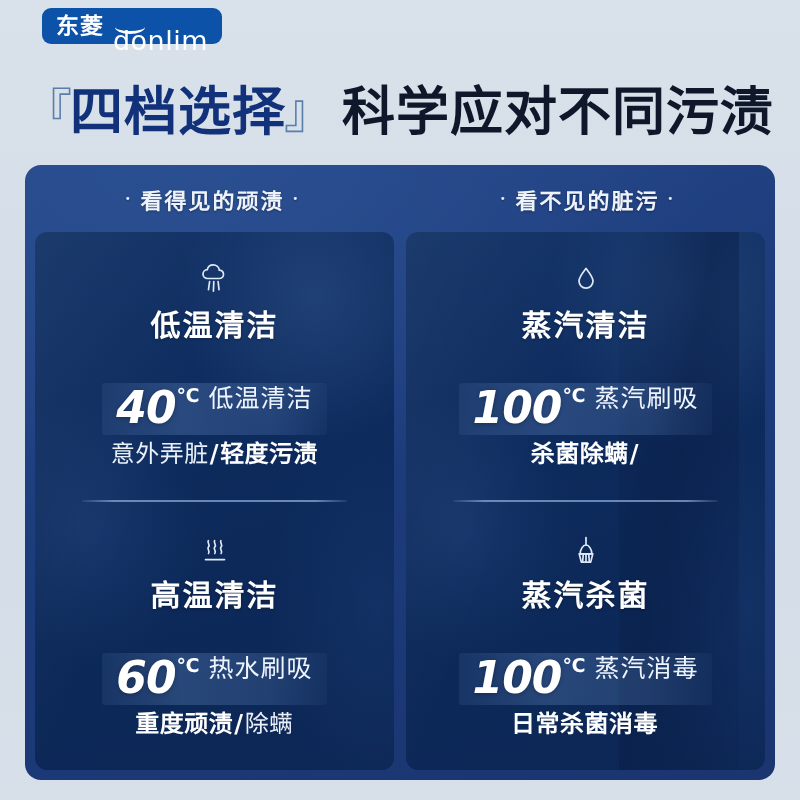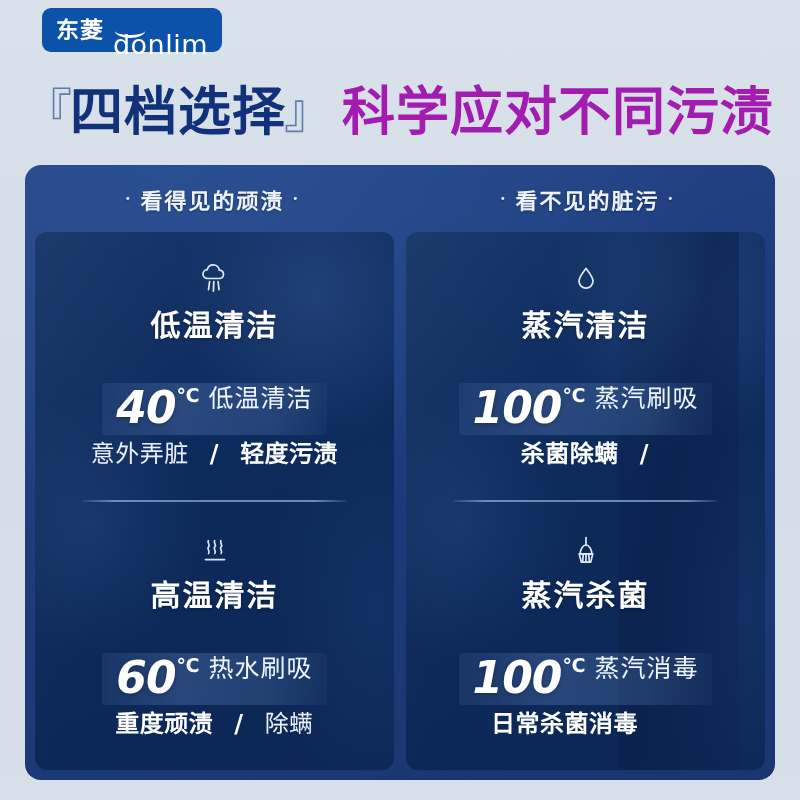--- a/index.html
+++ b/index.html
@@ -22,21 +22,21 @@
     background:
       linear-gradient(180deg, #d9e1ea 0%, #d4dde8 50%, #d7dfe9 100%);
   }
 
   
   .logo-wrap {
     position: absolute;
     left: 42px;
     top: 8px;
     width: 180px;
-    height: 44px;
+    height: 36px;
   }
   .logo-plate {
     width: 100%;
     height: 100%;
     border-radius: 9px;
     background: #0b52a8;
     display: flex;
     align-items: center;
     justify-content: center;
     gap: 9px;
@@ -94,21 +94,21 @@
     color: #5b7fad;
     font-size: 48px;
     font-weight: 400;
     margin: 0 -2px;
   }
   .hl-key {
     color: #11317a;
     letter-spacing: 1px;
   }
   .hl-rest {
-    color: #a21caf;
+    color: #0f172a;
     letter-spacing: 1px;
     margin-left: 12px;
   }
 
   
   .card {
     position: absolute;
     left: 25px;
     top: 165px;
     width: 750px;
@@ -266,21 +266,20 @@
 
   .usage {
     display: flex;
     align-items: baseline;
     justify-content: center;
     color: #ffffff;
     font-size: 24px;
     line-height: 1.15;
     letter-spacing: 0.5px;
     font-family: "DejaVu Sans", "Liberation Sans", sans-serif;
-    gap: 20px;
   }
   .usage-strong { font-weight: 700; }
   .usage-light  { font-weight: 400; color: #e9f0fa; }
   .usage-sep    { font-weight: 700; margin: 0 1px; }
 
   .mode-divider {
     height: 2px;
     margin: 0 auto;
     width: 74%;
     background: linear-gradient(90deg, rgba(150,180,225,0.10) 0%, rgba(165,195,235,0.60) 12%, rgba(165,195,235,0.62) 88%, rgba(150,180,225,0.10) 100%);

